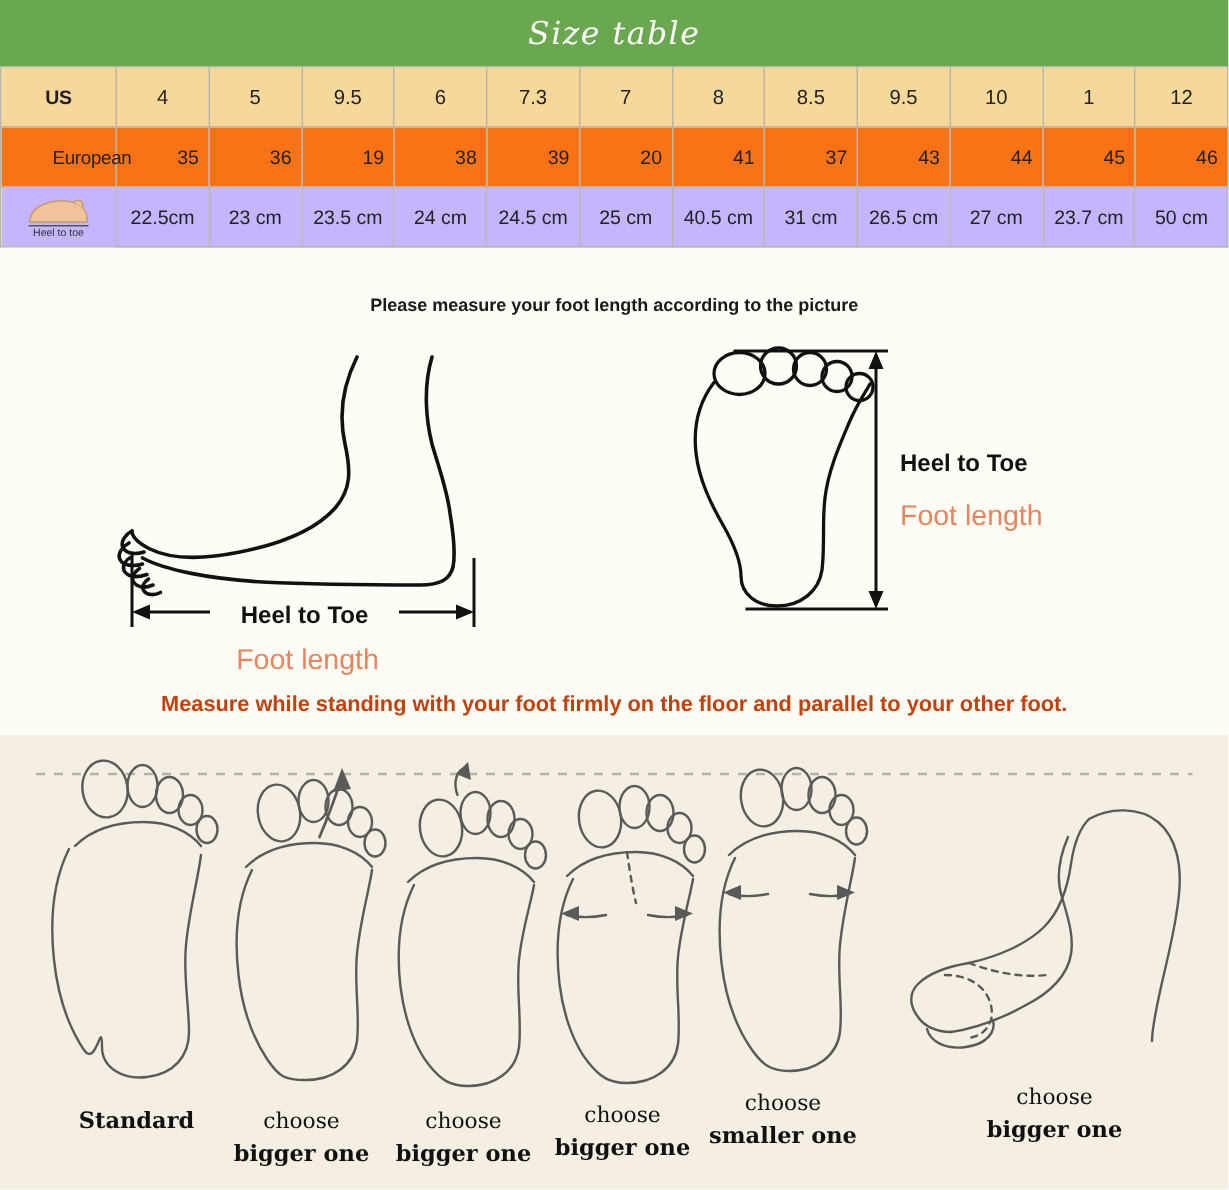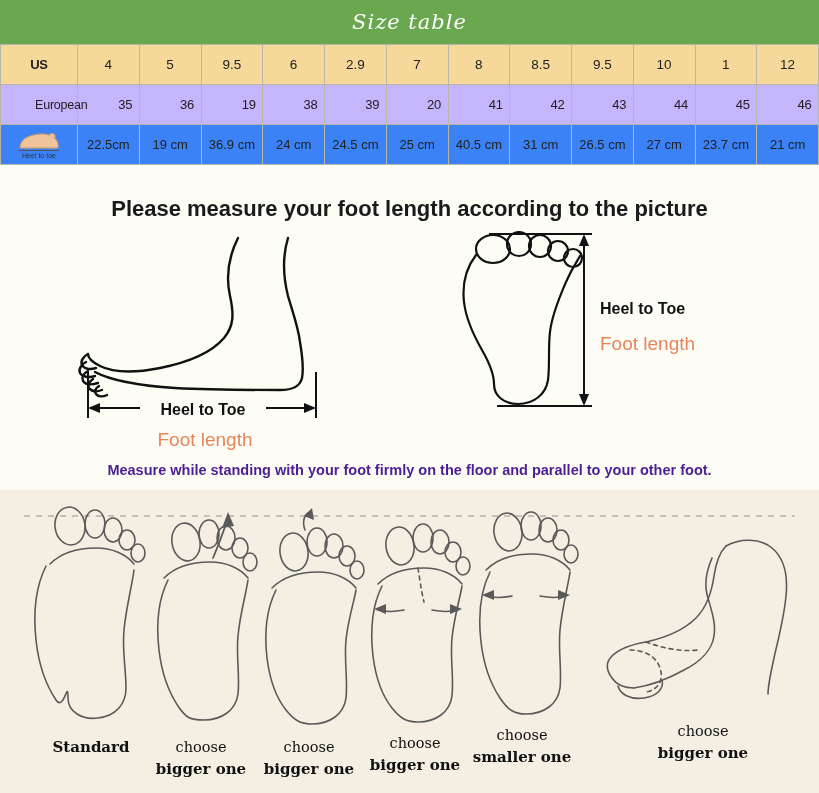--- a/index.html
+++ b/index.html
@@ -53,25 +53,25 @@
     font-family: "Liberation Sans", sans-serif;
     font-weight: normal;
     padding: 0;
     height: 39px;
   }
   table.size tr.row-us td {
     background: #f6d99a;
     font-size: 13.5px;
   }
   table.size tr.row-eu td {
+    background: #f97316;
+    padding-left: 34px;
+  }
+  table.size tr.row-cm td {
     background: #c4b5fd;
-    padding-left: 34px;
-  }
-  table.size tr.row-cm td {
-    background: #3b82f6;
     margin-top: 12px;
   }
   table.size td.label {
     font-size: 12.5px;
     letter-spacing: -0.2px;
   }
   table.size tr.row-us td.label {
     font-weight: bold;
     font-size: 13px;
   }
@@ -93,35 +93,35 @@
     margin-top: 0px;
   }
 
   
   .measure-heading {
     position: absolute;
     top: 196px;
     left: 0;
     width: 819px;
     text-align: center;
-    font-size: 22px;
+    font-size: 12px;
     font-weight: bold;
     color: #1a1a1a;
     font-family: "Liberation Sans", sans-serif;
   }
 
   .measure-note {
     position: absolute;
     top: 462px;
     left: 0;
     width: 819px;
     text-align: center;
     font-size: 14.5px;
     font-weight: bold;
-    color: #4c1d95;
+    color: #c2410c;
   }
 
   
   .drawing {
     position: absolute;
     left: 0;
     top: 222px;
     width: 819px;
     height: 240px;
   }
@@ -164,67 +164,67 @@
   <div class="table-wrap">
     <div class="table-title">Size table</div>
     <table class="size">
       <tbody>
           <tr class="row-us">
         <td class="col-first label">US</td>
         <td>4</td>
         <td>5</td>
         <td>9.5</td>
         <td>6</td>
-        <td>2.9</td>
+        <td>7.3</td>
         <td>7</td>
         <td>8</td>
         <td>8.5</td>
         <td>9.5</td>
         <td>10</td>
         <td>1</td>
         <td>12</td>
       </tr>
       <tr class="row-eu">
         <td class="col-first label">European</td>
         <td>35</td>
         <td>36</td>
         <td>19</td>
         <td>38</td>
         <td>39</td>
         <td>20</td>
         <td>41</td>
-        <td>42</td>
+        <td>37</td>
         <td>43</td>
         <td>44</td>
         <td>45</td>
         <td>46</td>
       </tr>
       <tr class="row-cm">
         <td class="col-first foot-cell">
           <div class="foot-icon-wrap">
             <svg width="46" height="22" viewBox="0 0 46 22">
               <path d="M4 18 C4 12, 8 8, 14 6 C20 4, 27 3, 33 5 C39 7, 42 11, 42 15 L42 18 Z" fill="#f0c39a" stroke="#c99a6c" stroke-width="1"></path>
               <path d="M33 5 c3 -3 7 -1 6 3" fill="#f0c39a" stroke="#c99a6c" stroke-width="1"></path>
               <line x1="3" y1="20.5" x2="43" y2="20.5" stroke="#555" stroke-width="1"></line>
             </svg>
             <div class="foot-icon-caption">Heel to toe</div>
           </div>
         </td>
         <td>22.5cm</td>
-        <td>19 cm</td>
-        <td>36.9 cm</td>
+        <td>23 cm</td>
+        <td>23.5 cm</td>
         <td>24 cm</td>
         <td>24.5 cm</td>
         <td>25 cm</td>
         <td>40.5 cm</td>
         <td>31 cm</td>
         <td>26.5 cm</td>
         <td>27 cm</td>
         <td>23.7 cm</td>
-        <td>21 cm</td>
+        <td>50 cm</td>
       </tr>
     </tbody>
       </table>
   </div>
 
   <div class="measure-heading">Please measure your foot length according to the picture</div>
 
   <div class="drawing">
     <svg width="819" height="240" viewBox="0 0 819 240">
 

